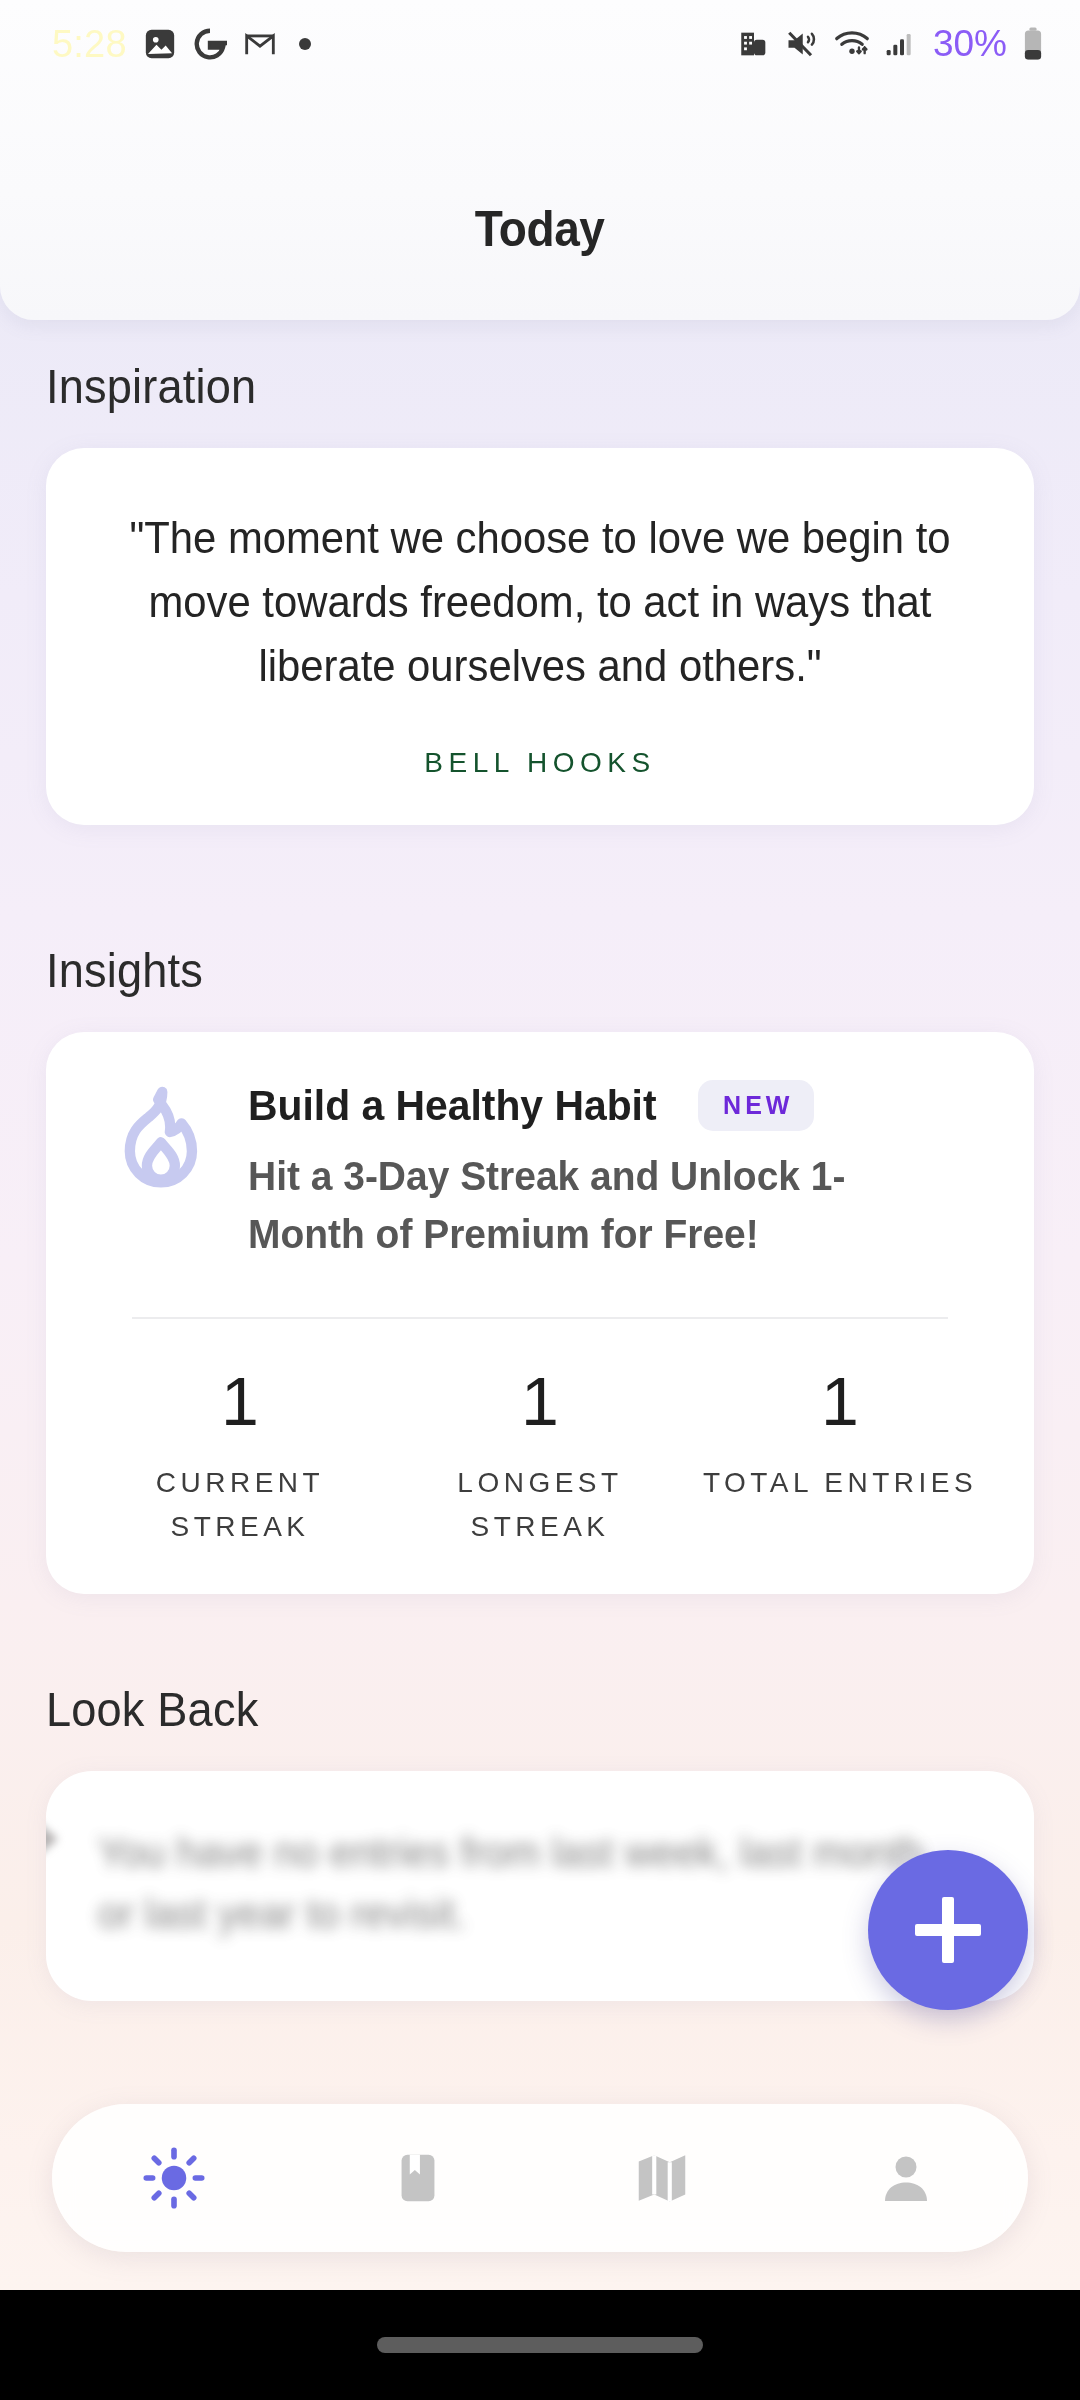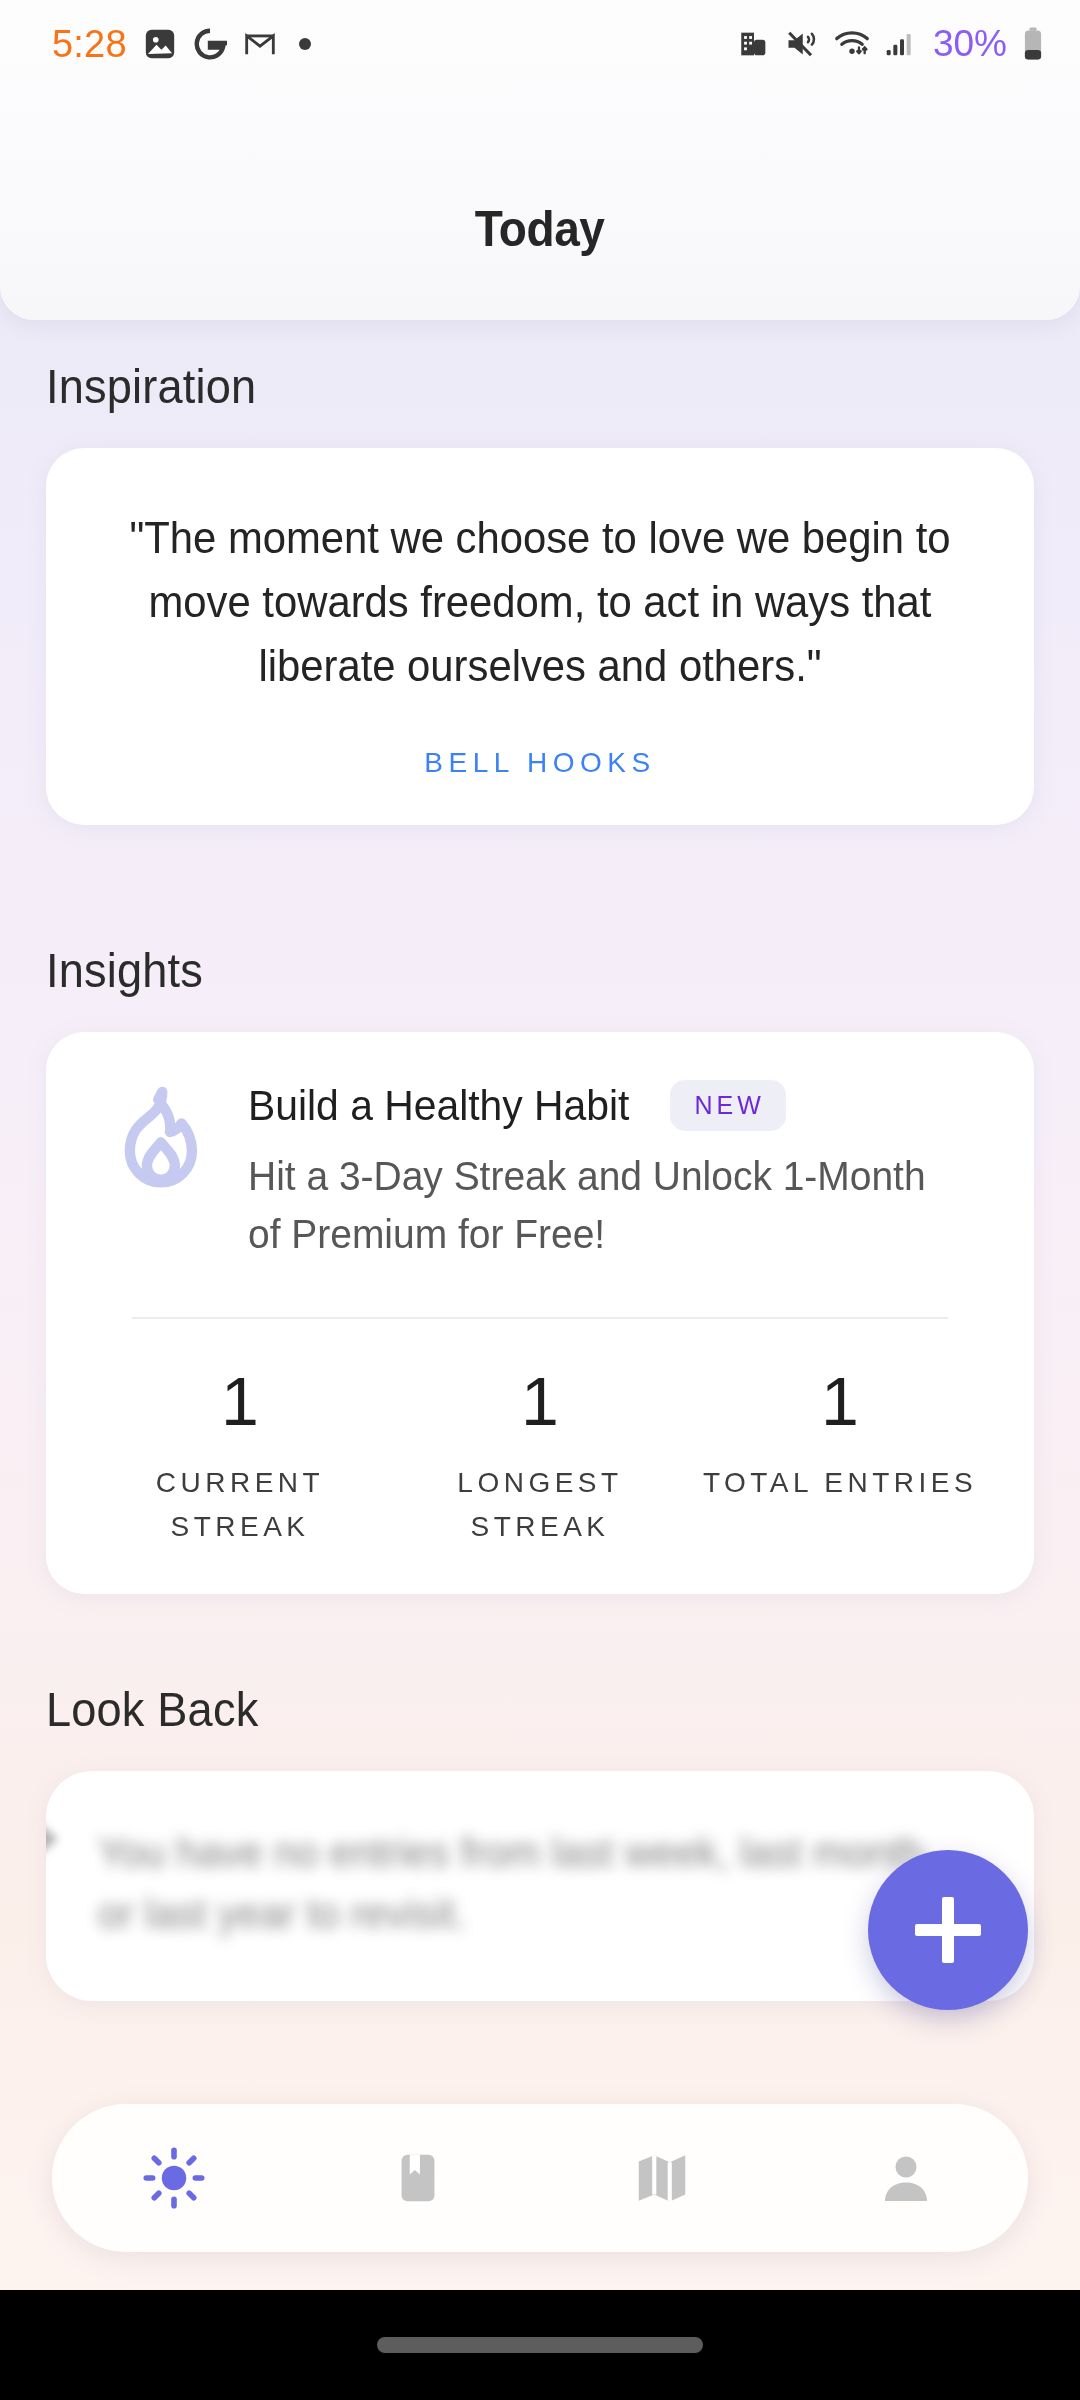--- a/index.html
+++ b/index.html
@@ -34,21 +34,21 @@
 
   
   .statusbar {
     position:absolute; top:0; left:0; right:0; height:88px;
     display:flex; align-items:center; justify-content:space-between;
     padding:0 34px 0 52px;
     z-index:40;
   }
   .sb-left { display:flex; align-items:center; gap:16px; }
   .sb-time {
-    font-size:38px; color:#f97316; letter-spacing:0.2px;
+    font-size:38px; color:#fef9c3; letter-spacing:0.2px;
     font-family:"Liberation Sans", sans-serif;
   }
   .sb-right { display:flex; align-items:center; gap:13px; }
   .sb-batt-text { font-size:37px; color:#8b5cf6; margin-left:4px; }
   .ic { display:block; }
   .dot-ic { width:12px; height:12px; border-radius:50%; background:#3a3a3a; margin-left:6px;}
 
   
   .header {
     position:absolute; top:0; left:0; right:0; height:320px;
@@ -103,30 +103,30 @@
     font-size:44px;
     line-height:1.46;
     color:#242424;
     font-family:"Liberation Sans Narrow","Liberation Sans", sans-serif;
     transform:scaleX(0.95);
   }
   .quote-author {
     margin-top:48px;
     font-size:28px;
     letter-spacing:5.5px;
-    color:#3b82f6;
+    color:#14532d;
     font-family:"Liberation Sans Narrow","Liberation Sans", sans-serif;
   }
 
   
   .insight-card {
     margin:34px 46px 0 46px;
     padding:46px 44px 46px 44px;
   }
-  .insight-head { display:flex; align-items:flex-start; gap:34px; }
+  .insight-head { display:flex; align-items:flex-start; gap:34px;font-weight:bold; }
   .flame-wrap { flex:0 0 auto; padding-top:8px; padding-left:16px; }
   .insight-texts { flex:1 1 auto; padding-top:2px; }
   .insight-title-row { display:flex; align-items:center; gap:20px; }
   .insight-title {
     font-size:43px; color:#1f1f1f;
     font-family:"Liberation Sans Narrow","Liberation Sans", sans-serif;
     transform:scaleX(0.95); transform-origin:left center;
   }
   .badge-new {
     background:#eeeef7;

